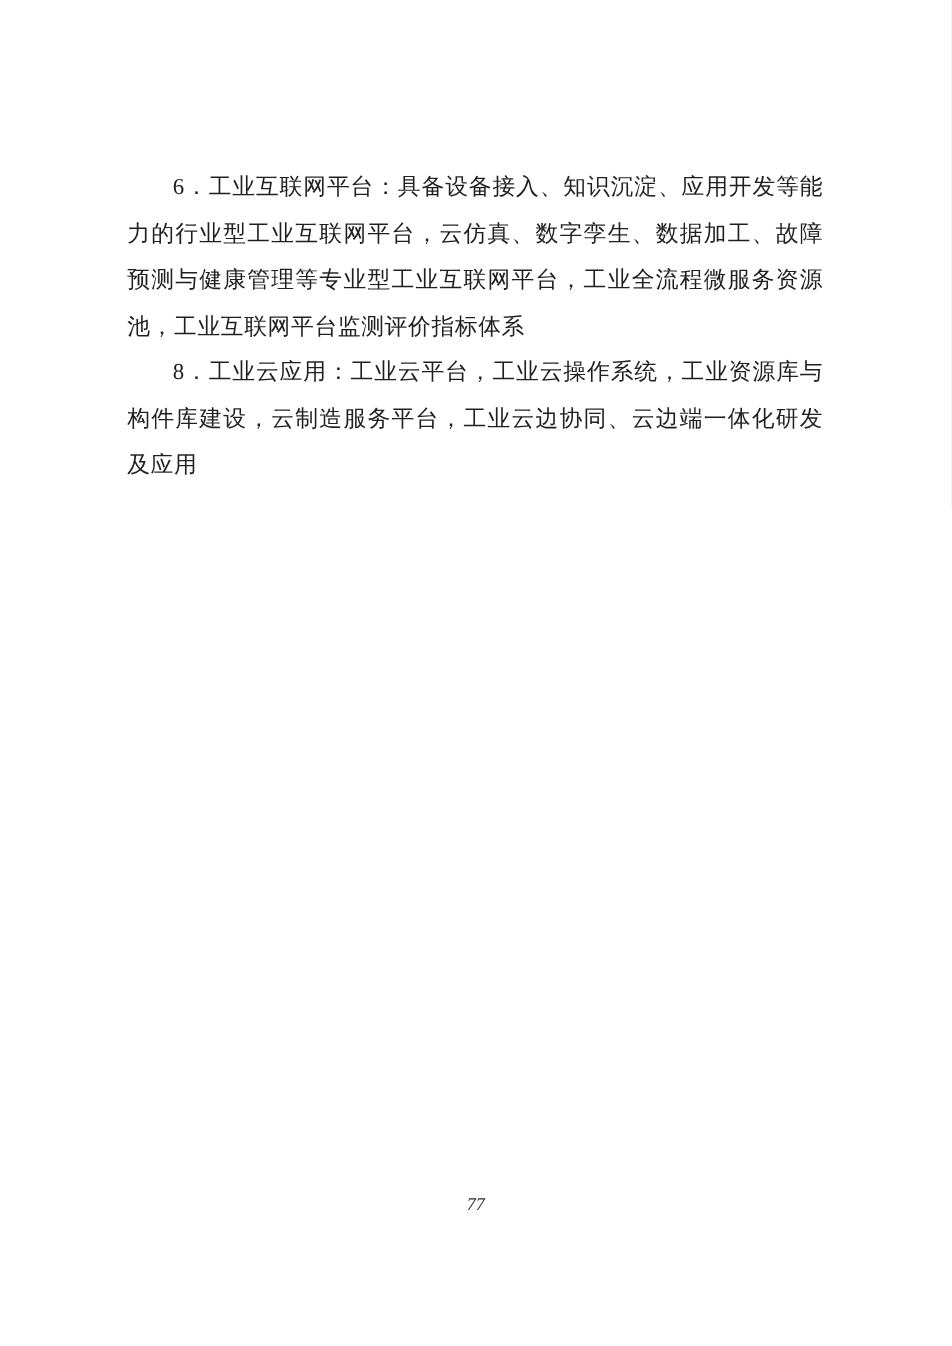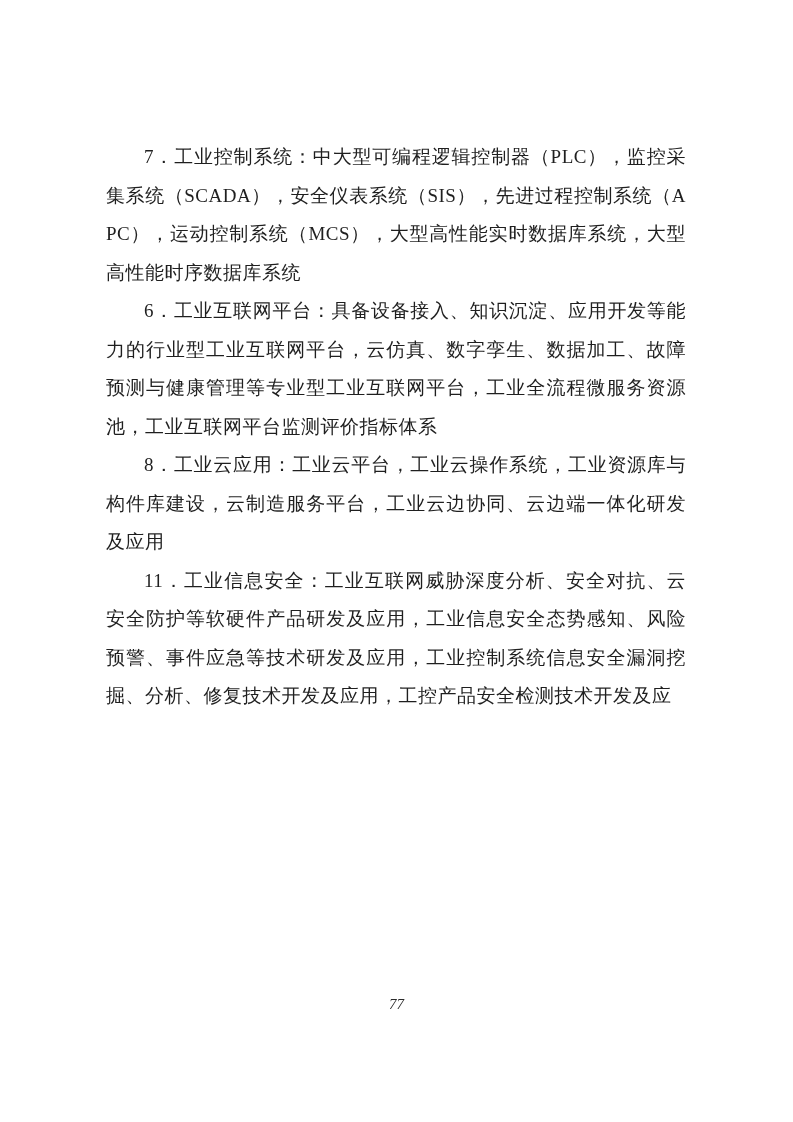--- a/index.html
+++ b/index.html
@@ -42,19 +42,17 @@
     font-size: 15px;
     font-style: italic;
     color: #2a2a2a;
   }
 </style>
 </head>
 <body>
 
 <div class="page">
   <div class="content">
-    <p class="para">7．工业控制系统：中大型可编程逻辑控制器（PLC），监控采集系统（SCADA），安全仪表系统（SIS），先进过程控制系统（APC），运动控制系统（MCS），大型高性能实时数据库系统，大型高性能时序数据库系统</p>
     <p class="para">6．工业互联网平台：具备设备接入、知识沉淀、应用开发等能力的行业型工业互联网平台，云仿真、数字孪生、数据加工、故障预测与健康管理等专业型工业互联网平台，工业全流程微服务资源池，工业互联网平台监测评价指标体系</p>
     <p class="para">8．工业云应用：工业云平台，工业云操作系统，工业资源库与构件库建设，云制造服务平台，工业云边协同、云边端一体化研发及应用</p>
-    <p class="para">11．工业信息安全：工业互联网威胁深度分析、安全对抗、云安全防护等软硬件产品研发及应用，工业信息安全态势感知、风险预警、事件应急等技术研发及应用，工业控制系统信息安全漏洞挖掘、分析、修复技术开发及应用，工控产品安全检测技术开发及应</p>
   </div>
   <div class="footer">77</div>
 </div>
 
 </body></html>

